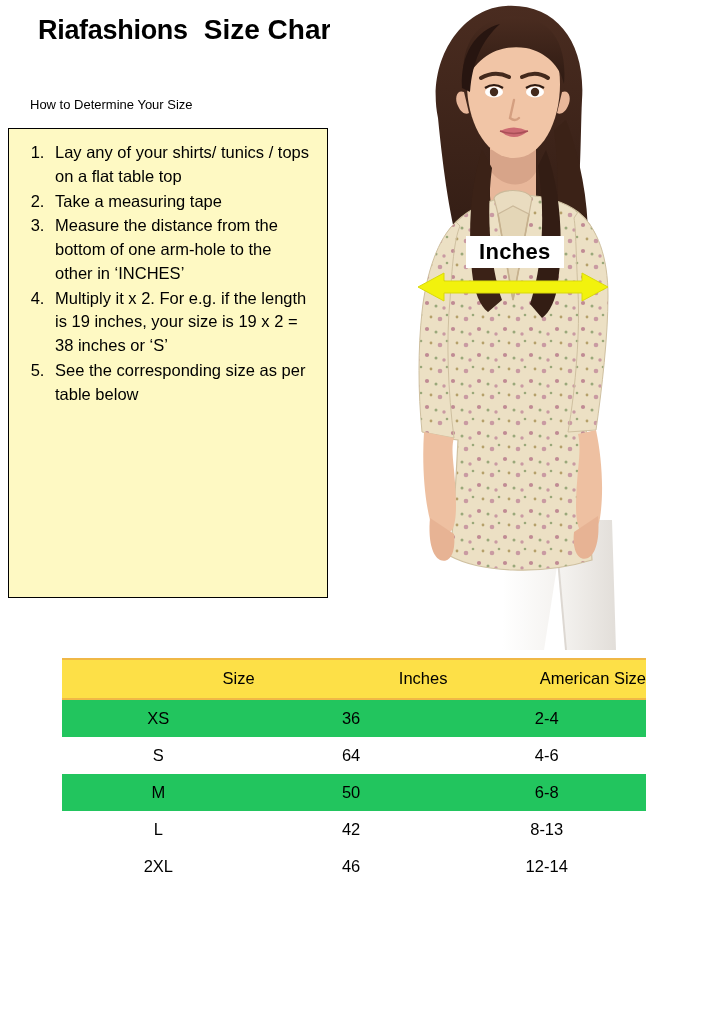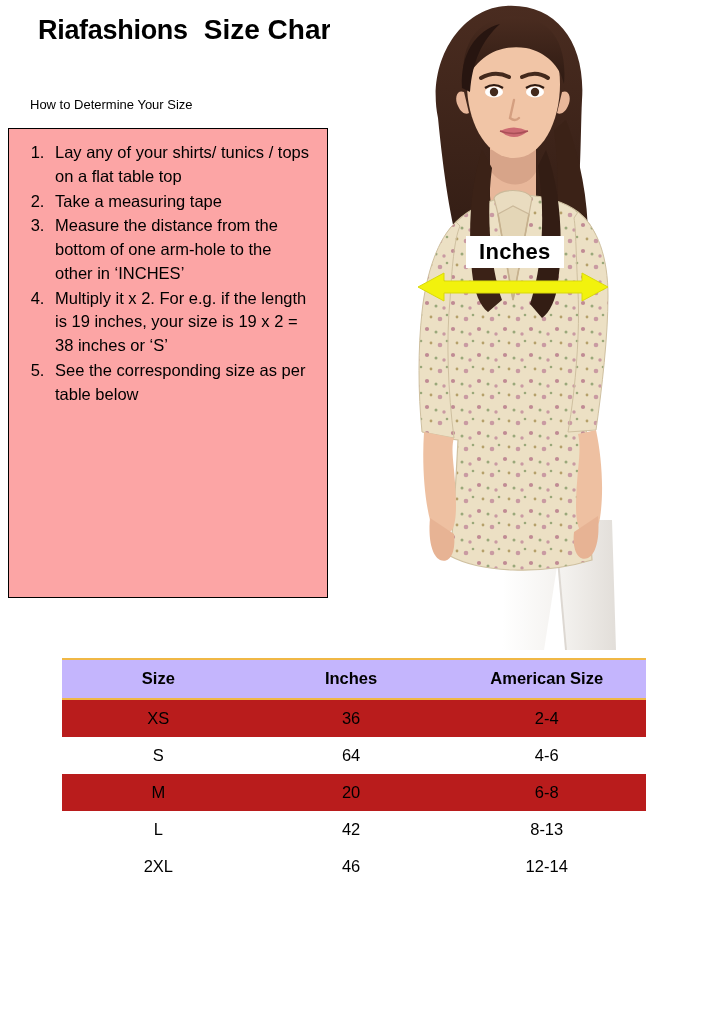--- a/index.html
+++ b/index.html
@@ -44,21 +44,21 @@
     left: 30px;
     font-size: 13px;
   }
   .steps-box {
     position: absolute;
     top: 128px;
     left: 8px;
     width: 320px;
     height: 470px;
     border: 1.5px solid #000;
-    background: #fca5a5;
+    background: #fef9c3;
     padding: 12px 14px 10px 10px;
   }
   ol.steps {
     margin: 0;
     padding-left: 30px;
     font-size: 16.5px;
     line-height: 1.44;
   }
   ol.steps li {
     margin-bottom: 1px;
@@ -105,34 +105,34 @@
     top: 658px;
     left: 62px;
     width: 584px;
   }
   table.size-table {
     border-collapse: collapse;
     width: 100%;
     font-size: 16.5px;
   }
   table.size-table th {
-    font-weight: bold;
+    font-weight: normal;
     padding: 9px 0 10px 0;
-    text-align: center;
+    text-align: right;
     border-top: 2.5px solid #f0b846;
     border-bottom: 2.5px solid #f0b846;
-    background: #c4b5fd;
+    background: #fde047;
   }
   table.size-table td {
     text-align: center;
     padding: 9px 0 9px 0;
     background: #ffffff;
   }
   table.size-table tr.alt td {
-    background: #b91c1c;
+    background: #22c55e;
   }
   table.size-table tr.last td {
     border-bottom: 2.5px solid #f0b846;
   }
   table.size-table col.c1 { width: 33%; }
   table.size-table col.c2 { width: 33%; }
   table.size-table col.c3 { width: 34%; }
 </style>
 </head>
 <body>
@@ -269,21 +269,21 @@
         <td>36</td>
         <td>2-4</td>
       </tr>
       <tr>
         <td>S</td>
         <td>64</td>
         <td>4-6</td>
       </tr>
       <tr class="alt">
         <td>M</td>
-        <td>20</td>
+        <td>50</td>
         <td>6-8</td>
       </tr>
       <tr>
         <td>L</td>
         <td>42</td>
         <td>8-13</td>
       </tr>
       <tr>
         <td>2XL</td>
         <td>46</td>

